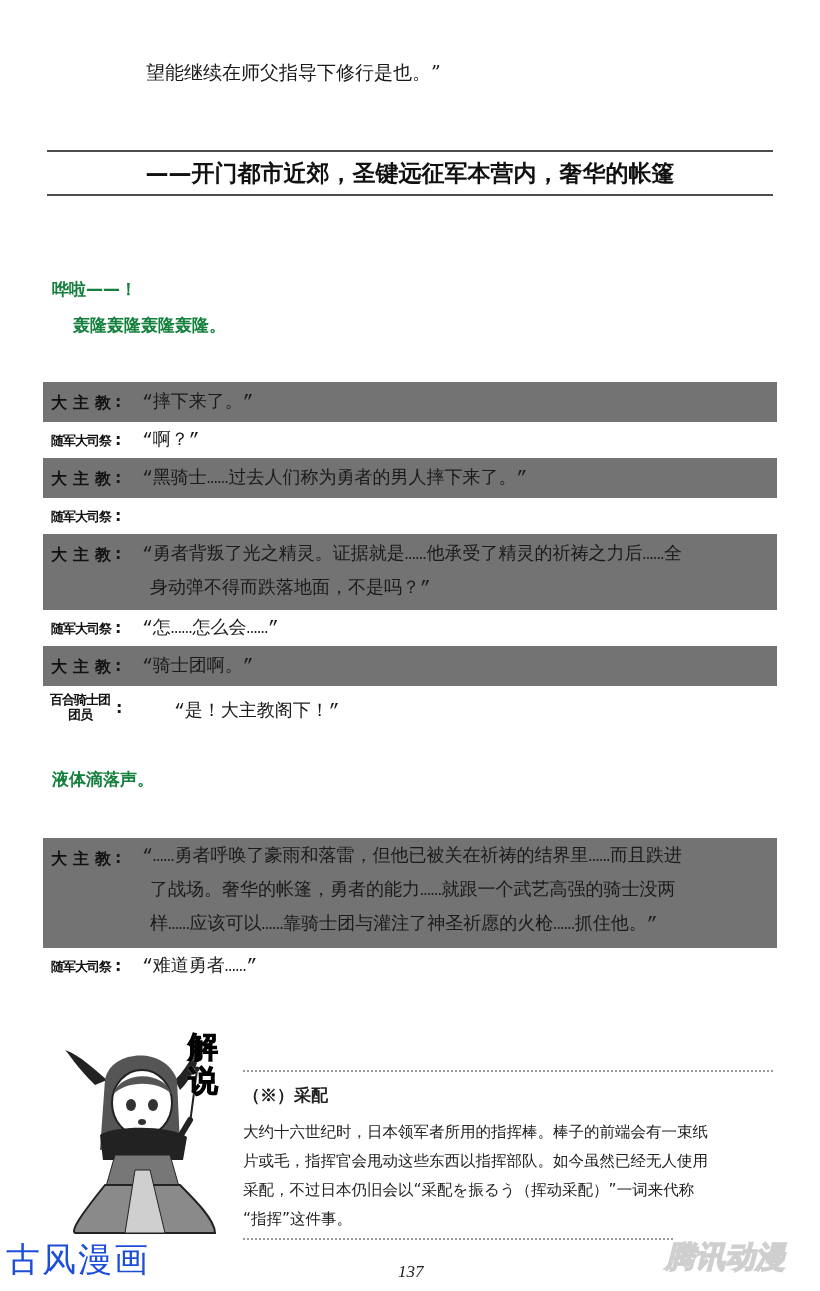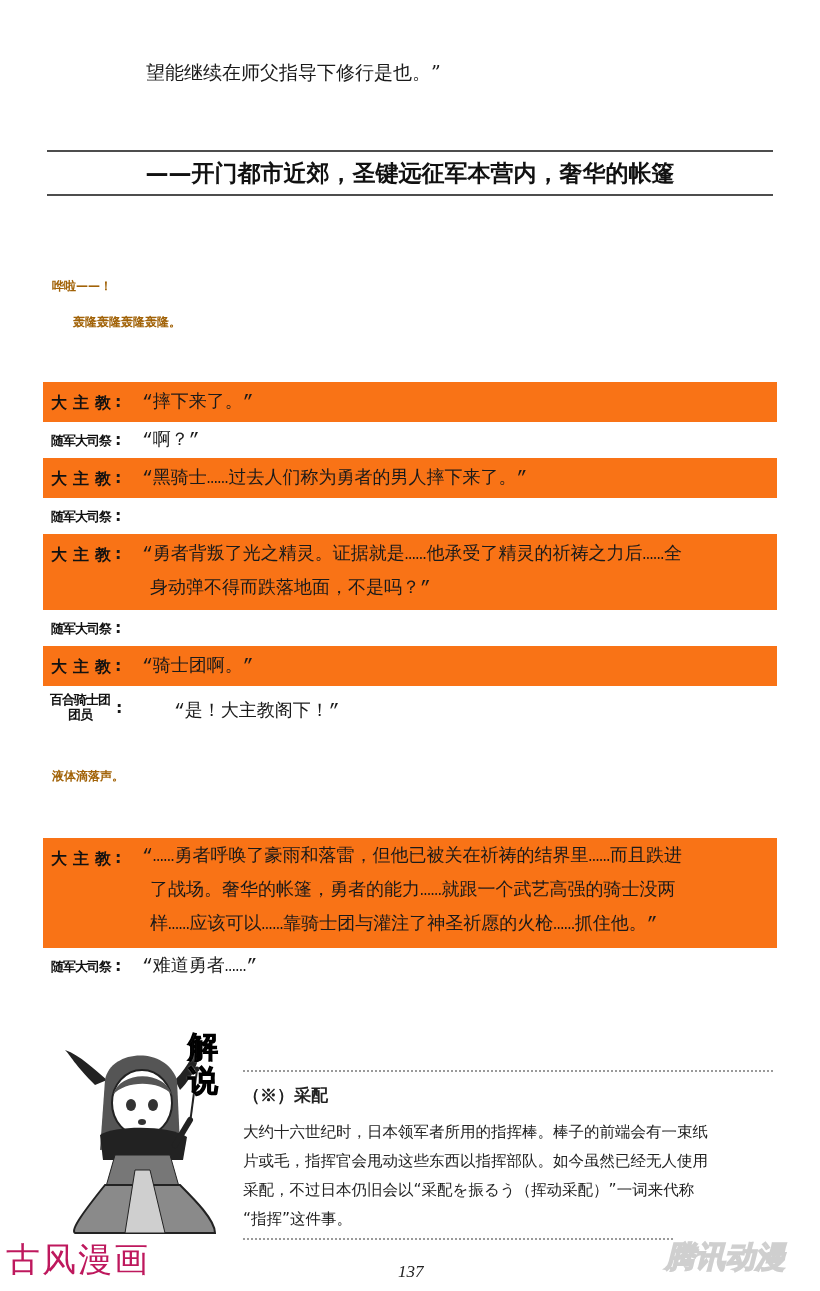--- a/index.html
+++ b/index.html
@@ -13,24 +13,24 @@
       font-family: "DejaVu Serif", "Liberation Serif", serif;
     }
     .rule { left: 47px; width: 726px; height: 2px; background: #4d4d4d; }
     .scene {
       left: 47px; width: 726px; top: 153px; height: 55px; text-align: center;
       font-family: "DejaVu Sans", "Liberation Sans", sans-serif; font-weight: bold;
       font-size: 23px; line-height: 40px; color: #111;
     }
     .sfx {
       left: 52px; font-family: "DejaVu Sans", "Liberation Sans", sans-serif;
-      font-weight: bold; font-size: 12px; color: #a16207;
+      font-weight: bold; font-size: 17px; color: #15803d;
     }
     .row { position: absolute; left: 43px; width: 734px; }
-    .row.shaded { background: #f97316; }
+    .row.shaded { background: #737373; }
     .speaker {
       position: absolute; left: 8px;
       font-family: "DejaVu Sans", "Liberation Sans", sans-serif; font-weight: bold; color: #111;
     }
     .speaker.big { font-size: 16px; letter-spacing: 6px; }
     .speaker.small { font-size: 13px; letter-spacing: -1px; }
     .speaker.two {
       font-size: 13px; letter-spacing: -1px; line-height: 15px; text-align: center; width: 66px;
     }
     .colon { position: absolute; font-family: "DejaVu Sans", sans-serif; font-weight: bold; font-size: 16px; }
@@ -51,21 +51,21 @@
     }
     .note-body span { display: block; white-space: nowrap; }
     .mascot { left: 55px; top: 1025px; width: 180px; height: 210px; }
     .jiesuo {
       left: 188px; top: 1030px; width: 44px; font-family: "DejaVu Sans", sans-serif;
       font-weight: bold; font-size: 30px; line-height: 34px; color: #222;
       -webkit-text-stroke: 1px #000; text-shadow: 0 0 2px #fff;
     }
     .logo-left {
       left: 6px; top: 1237px; font-family: "DejaVu Serif", "Liberation Serif", serif;
-      font-size: 34px; color: #be185d; letter-spacing: 2px;
+      font-size: 34px; color: #1d4ed8; letter-spacing: 2px;
     }
     .pageno {
       left: 398px; top: 1262px; font-family: "Liberation Serif", "DejaVu Serif", serif;
       font-style: italic; font-size: 17px; color: #222;
     }
     .watermark {
       left: 665px; top: 1237px; font-family: "DejaVu Sans", sans-serif; font-weight: bold;
       font-style: italic; font-size: 30px; color: #ffffff; letter-spacing: 0px;
       -webkit-text-stroke: 1.5px #cfcfcf;
     }
@@ -105,20 +105,21 @@
   <span class="speaker big" style="top:11px;">大主教</span>
   <span class="colon" style="left:72px;top:10px;">:</span>
   <div class="line" style="top:3px;">
     <span>“勇者背叛了光之精灵。证据就是……他承受了精灵的祈祷之力后……全</span>
     <span class="cont">身动弹不得而跌落地面，不是吗？”</span>
   </div>
 </div>
 <div class="row" style="top:610px;height:36px;">
   <span class="speaker small" style="top:10px;">随军大司祭</span>
   <span class="colon" style="left:72px;top:8px;">:</span>
+  <div class="line" style="top:1px;"><span>“怎……怎么会……”</span></div>
 </div>
 <div class="row shaded" style="top:646px;height:40px;">
   <span class="speaker big" style="top:11px;">大主教</span>
   <span class="colon" style="left:72px;top:10px;">:</span>
   <div class="line" style="top:3px;"><span>“骑士团啊。”</span></div>
 </div>
 <div class="row" style="top:686px;height:46px;">
   <div class="speaker two" style="top:6px;left:4px;">
     <div>百合骑士团</div>
     <div>团员</div>

